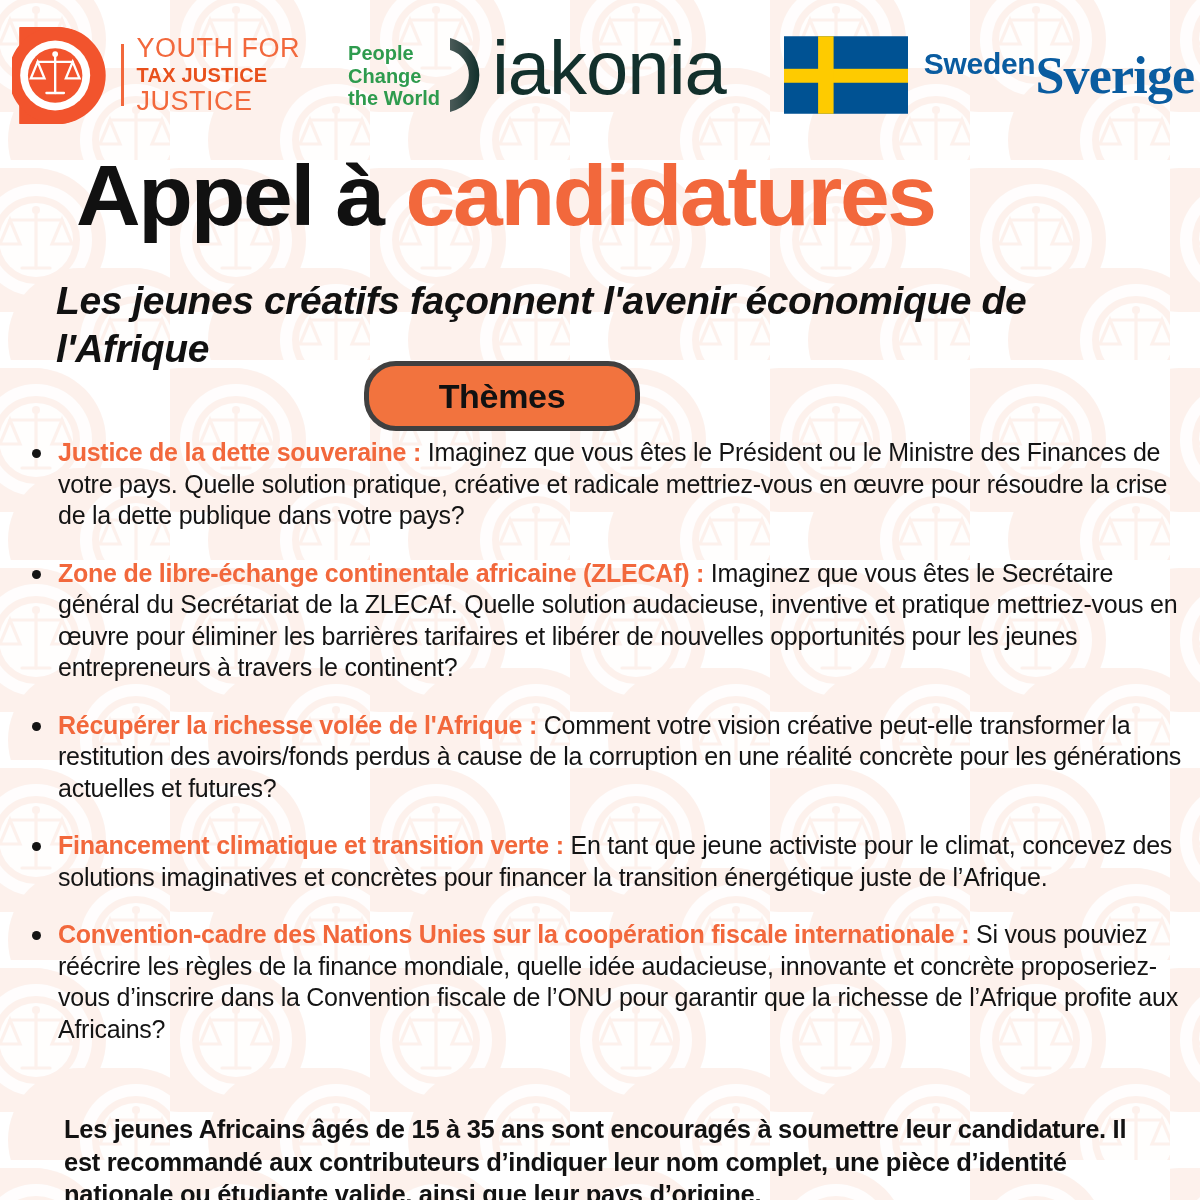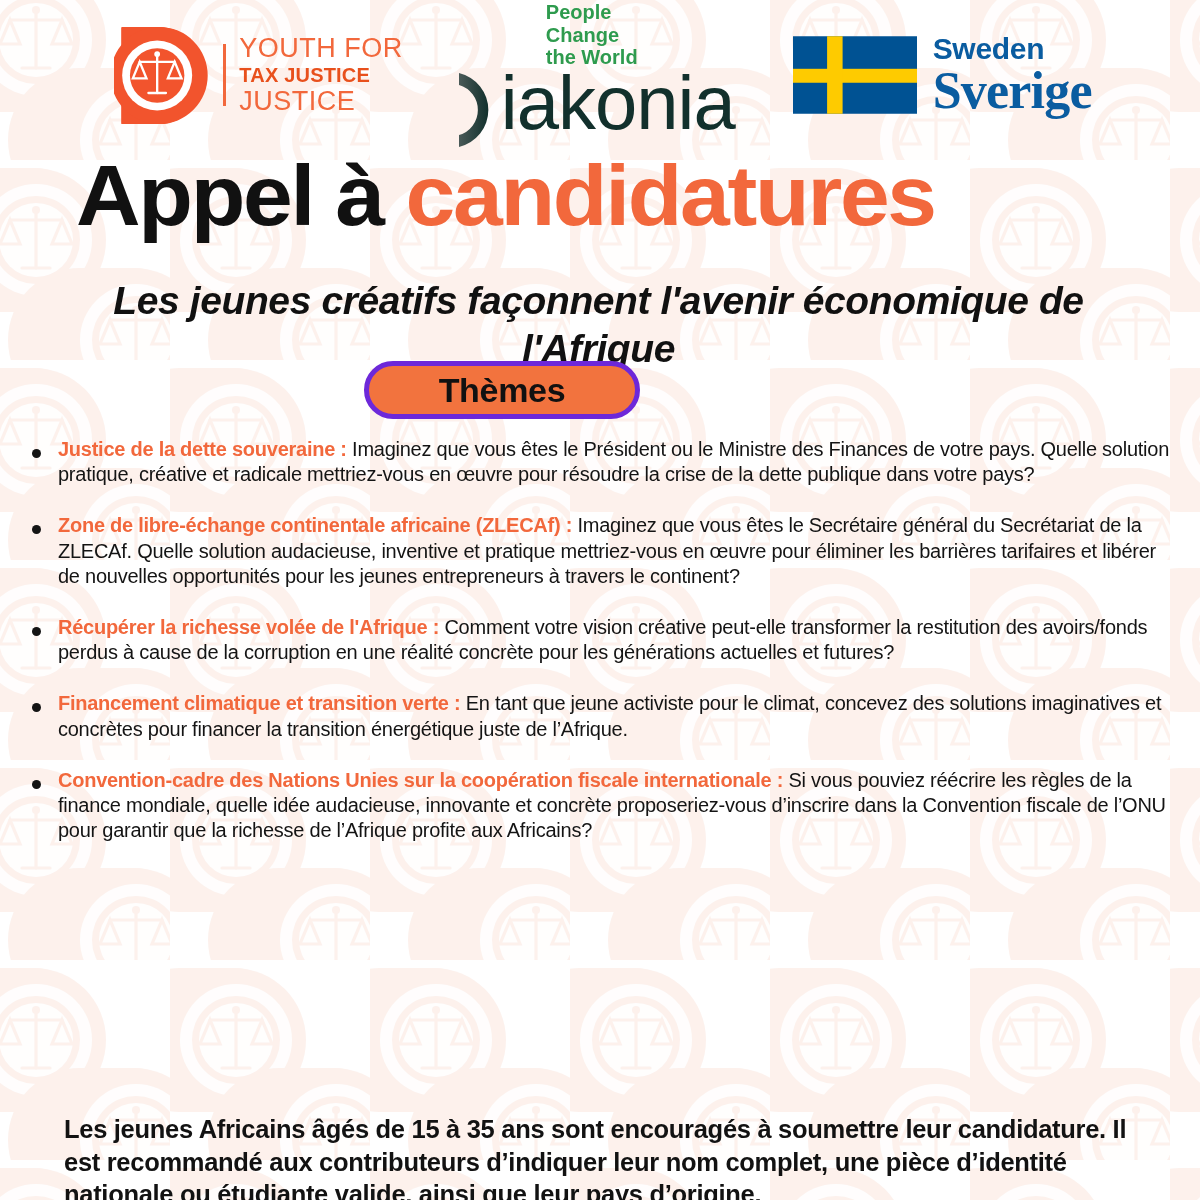--- a/index.html
+++ b/index.html
@@ -94,21 +94,20 @@
     color: #E8501C;
     font-weight: 700;
     margin: 3px 0 3px 0;
   }
 
   
   .diakonia {
     display: flex;
     align-items: center;
     margin-left: 48px;
-    flex-direction: column;
   }
   .diakonia-tag {
     display: flex;
     flex-direction: column;
     line-height: 1.12;
     font-size: 20px;
     font-weight: 700;
     color: #2E9B4E;
     font-family: "Liberation Sans", sans-serif;
     margin-right: 2px;
@@ -136,21 +135,21 @@
     margin-left: 58px;
   }
   .flag {
     width: 124px;
     height: 78px;
     flex: 0 0 auto;
     display: block;
   }
   .sweden-words {
     display: flex;
-    flex-direction: column;
+    flex-direction: row;
     margin-left: 16px;
     line-height: 1.0;
   }
   .sweden-words .s1 {
     font-family: "Liberation Sans", sans-serif;
     font-size: 30px;
     font-weight: 700;
     color: #0A5CA0;
     letter-spacing: -0.3px;
   }
@@ -187,33 +186,32 @@
     top: 277px;
     left: 56px;
     width: 1085px;
     font-family: "Liberation Sans", sans-serif;
     font-style: italic;
     font-weight: 700;
     font-size: 39px;
     line-height: 1.22;
     color: #111111;
     letter-spacing: -0.4px;
-    text-align: center;
   }
 
   
   .themes-pill {
     position: absolute;
     top: 361px;
     left: 364px;
     width: 276px;
-    height: 58px;
+    height: 70px;
     border-radius: 32px;
     background: #F2733E;
-    border: 5px solid #6d28d9;
+    border: 5px solid #404040;
     box-sizing: border-box;
     display: flex;
     align-items: center;
     justify-content: center;
     font-family: "Liberation Sans", sans-serif;
     font-weight: 700;
     font-size: 34px;
     color: #111111;
     letter-spacing: -0.3px;
   }
@@ -223,21 +221,21 @@
     position: absolute;
     top: 437px;
     left: 22px;
     width: 1160px;
   }
   .theme-item {
     position: relative;
     padding-left: 36px;
     margin-bottom: 26px;
     font-family: "Liberation Sans", sans-serif;
-    font-size: 20px;
+    font-size: 25px;
     line-height: 1.26;
     color: #141414;
     letter-spacing: -0.25px;
   }
   .theme-item .dot {
     position: absolute;
     left: 10px;
     top: 12px;
     width: 9px;
     height: 9px;

